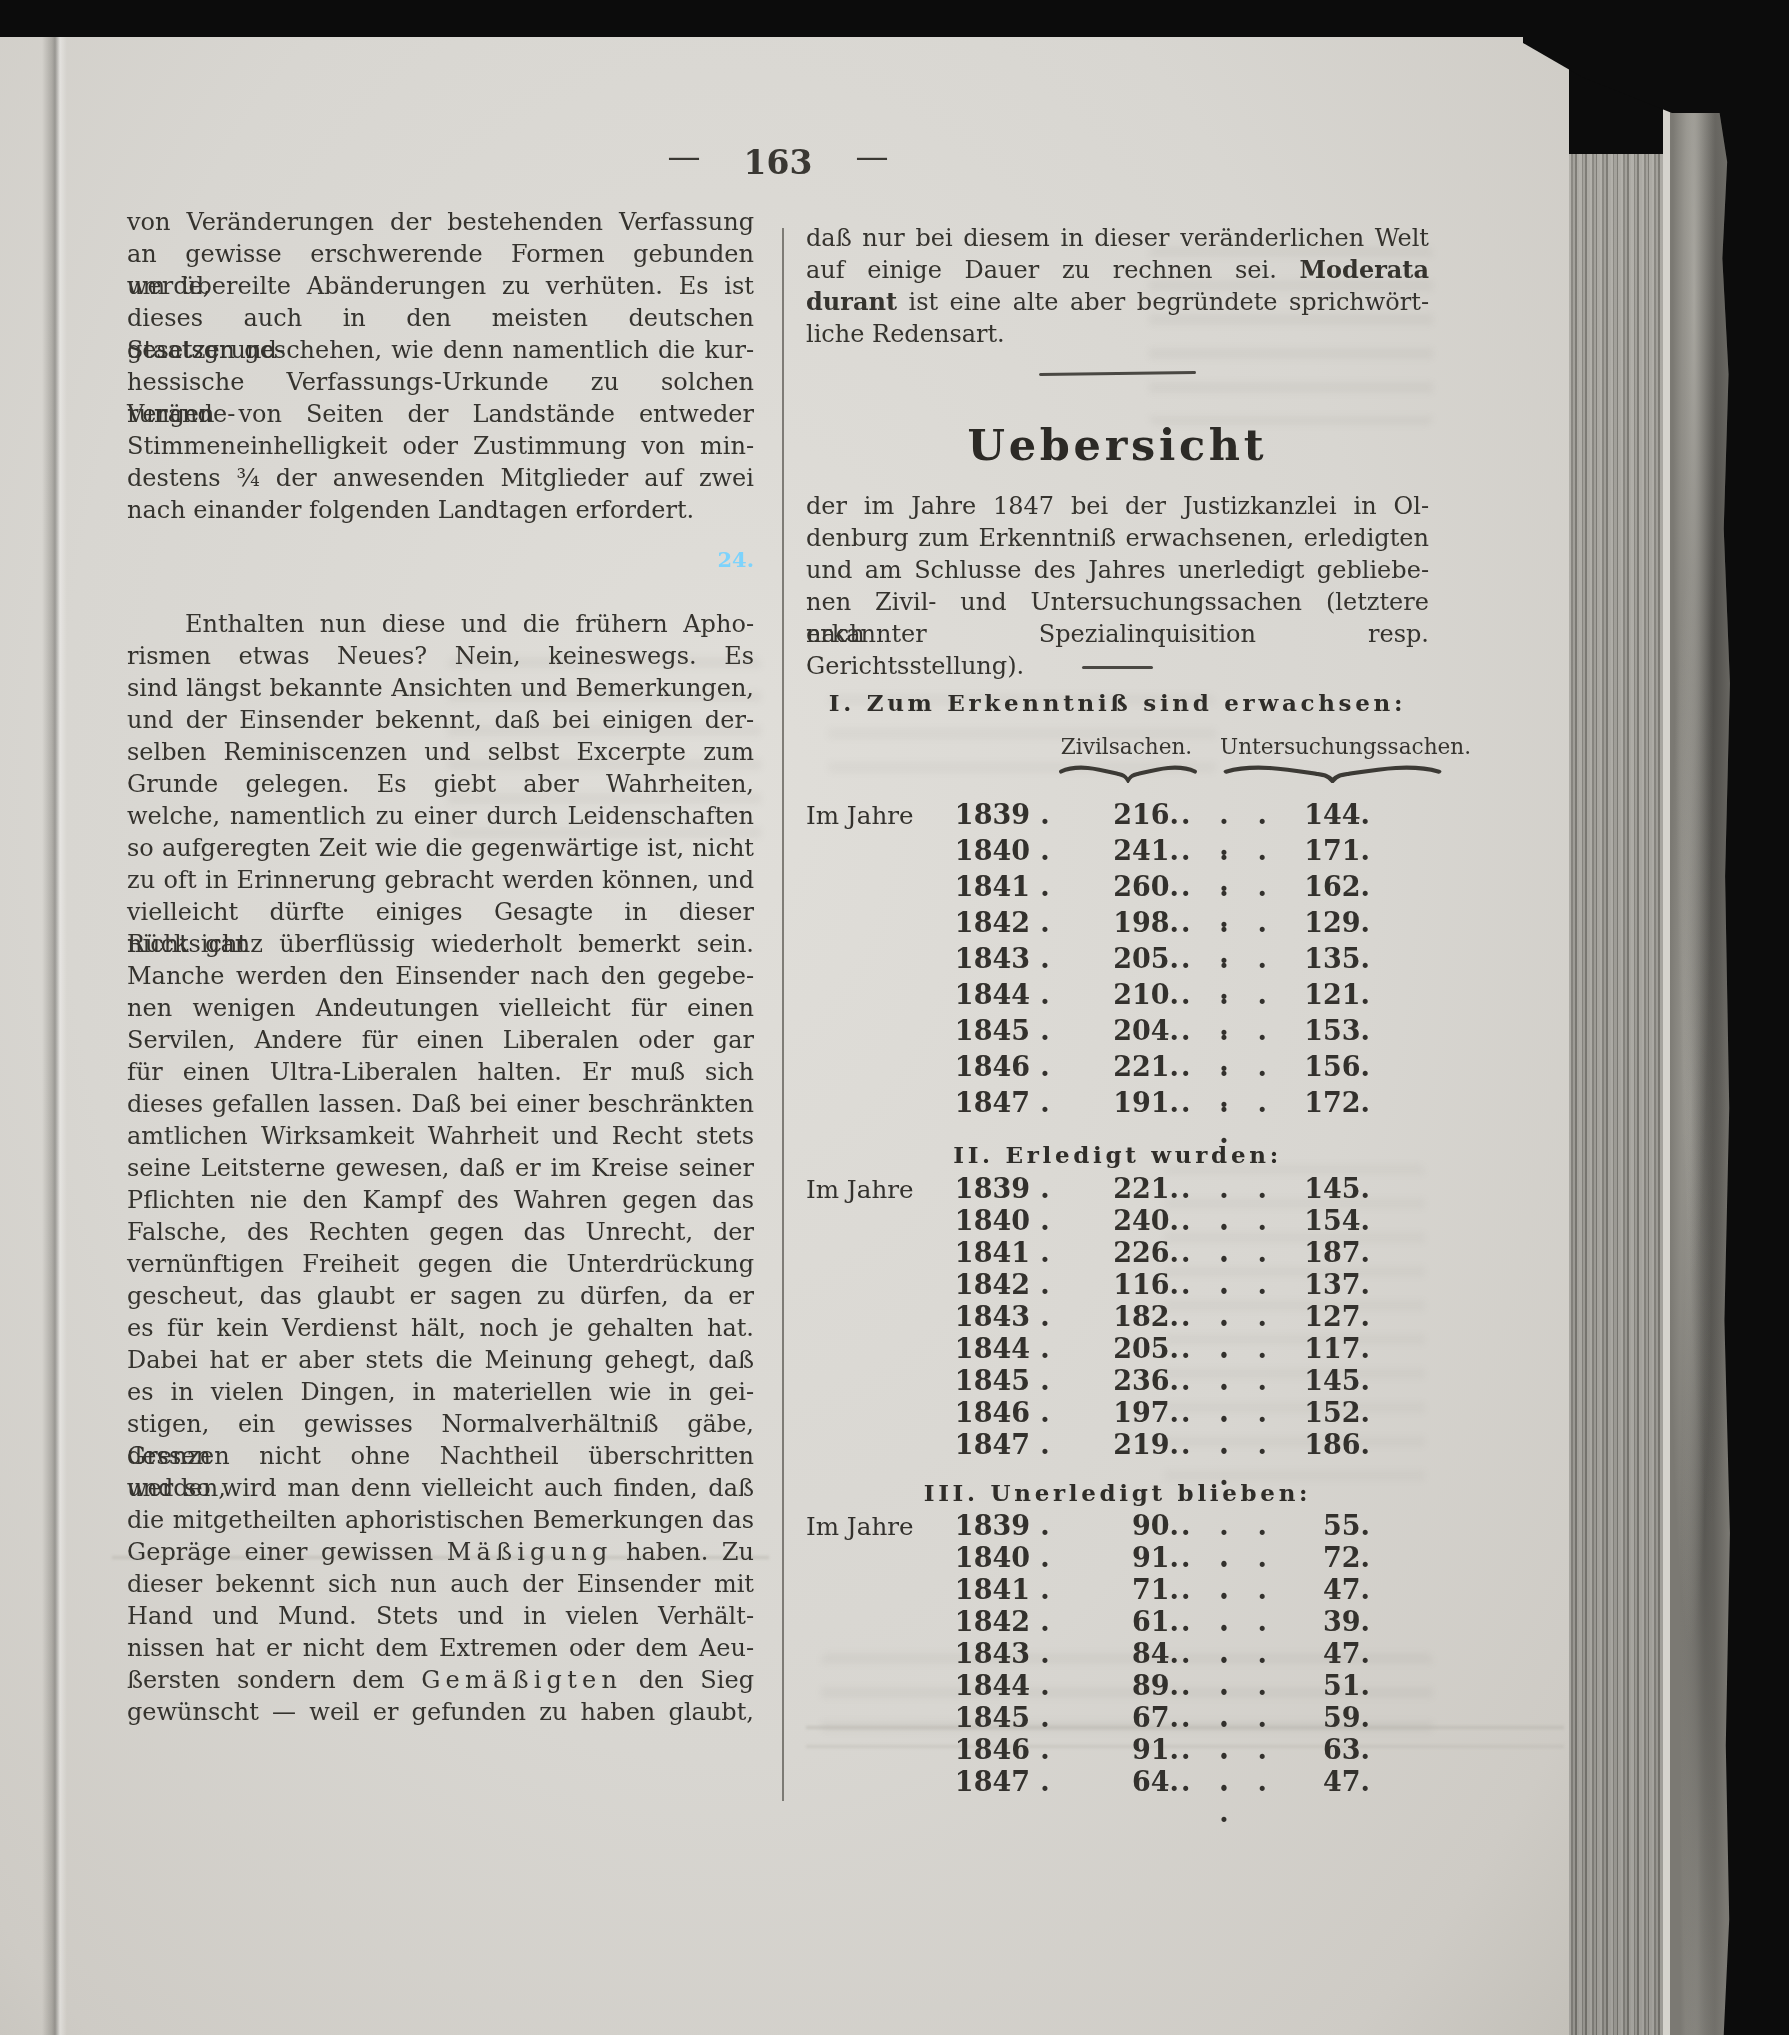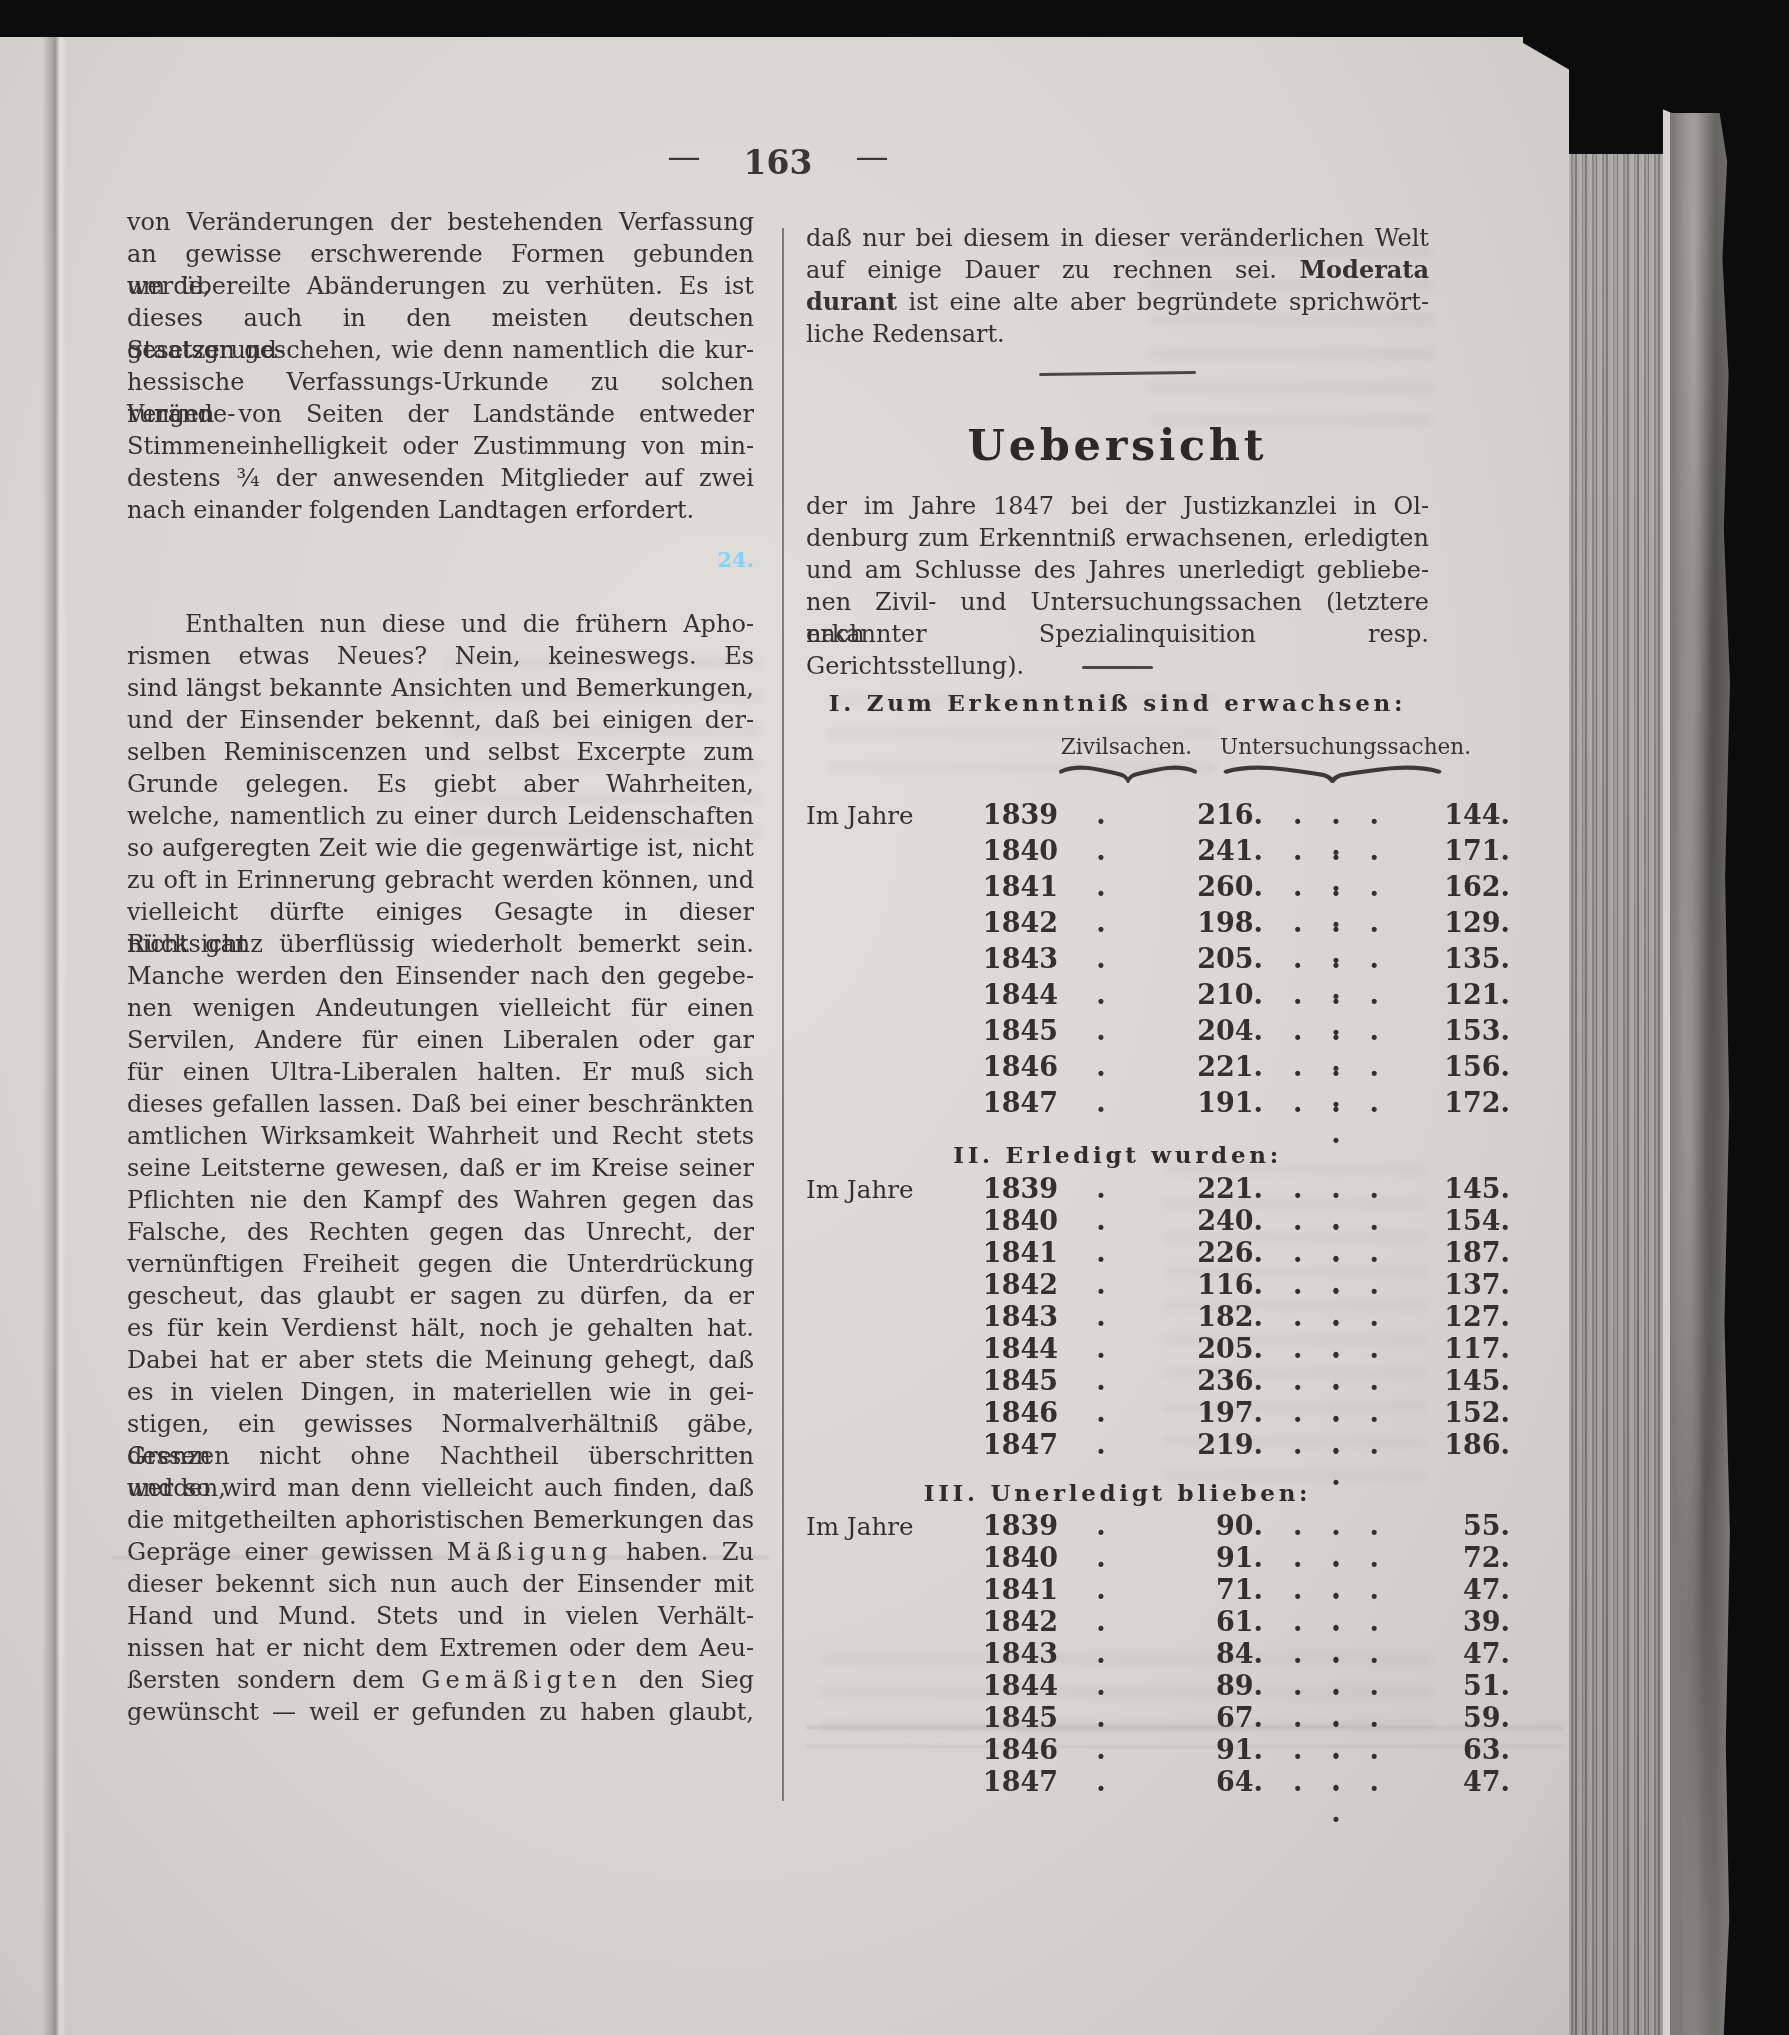--- a/index.html
+++ b/index.html
@@ -80,21 +80,21 @@
   .hdr{position:absolute;top:3px;font-size:21.6px;color:#36342f;text-align:center;white-space:nowrap;}
   .hdr-zivil{left:246px;width:149px;}
   .hdr-unters{left:414px;width:224px;}
   .brace{position:absolute;top:34px;height:18px;}
   .brace-z{left:252px;width:140px;}
   .brace-u{left:416px;width:221px;}
   .brace svg{display:block;width:100%;height:100%;}
   .rows{margin-top:4.5px;}
   .row{
     display:grid;grid-template-columns:142px 82px 30px 119px 90px 101px;
-    align-items:baseline;height:36px;font-size:27px;color:#33312d;gap:28px;
+    align-items:baseline;height:36px;font-size:27px;color:#33312d;
   }
   .rows.tight .row{height:32px;}
   .c-label{font-size:24.6px;}
   .c-year,.c-civil,.c-crim{text-align:right;font-weight:700;}
   .c-dot{text-align:center;font-weight:700;}
   .c-leader{text-align:center;font-weight:700;word-spacing:19.4px;}
 </style>
 </head>
 <body>
 

